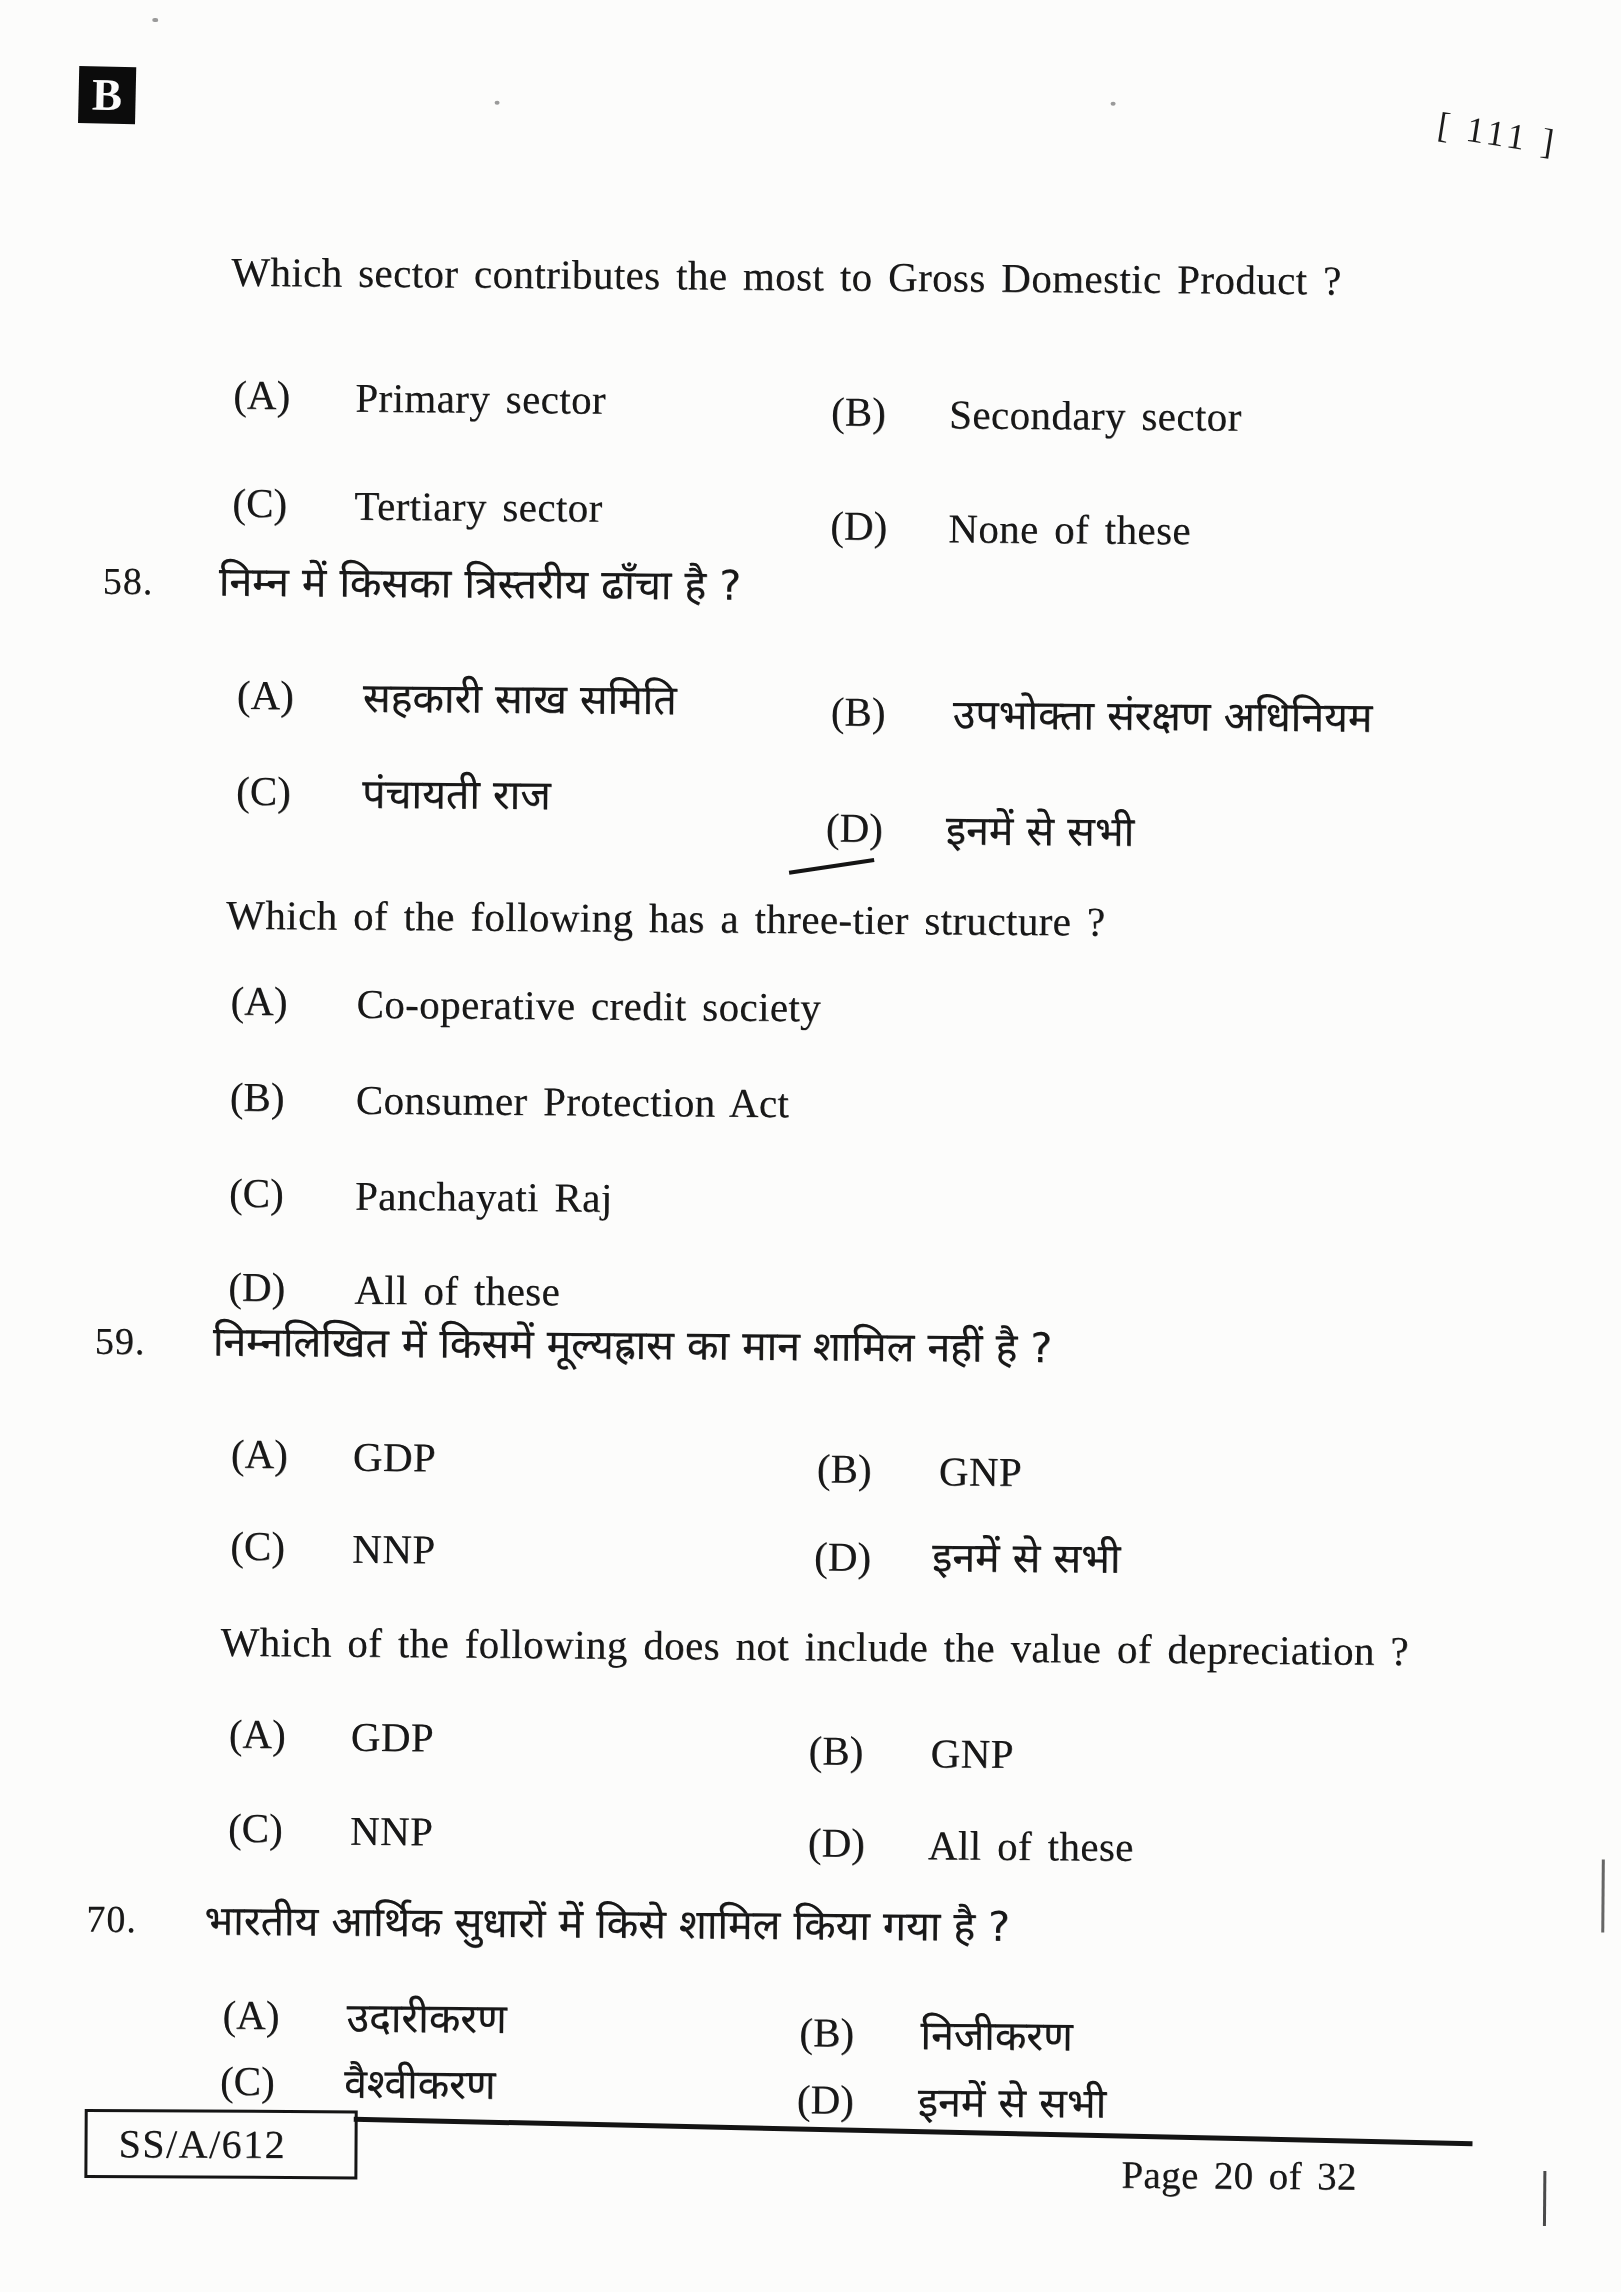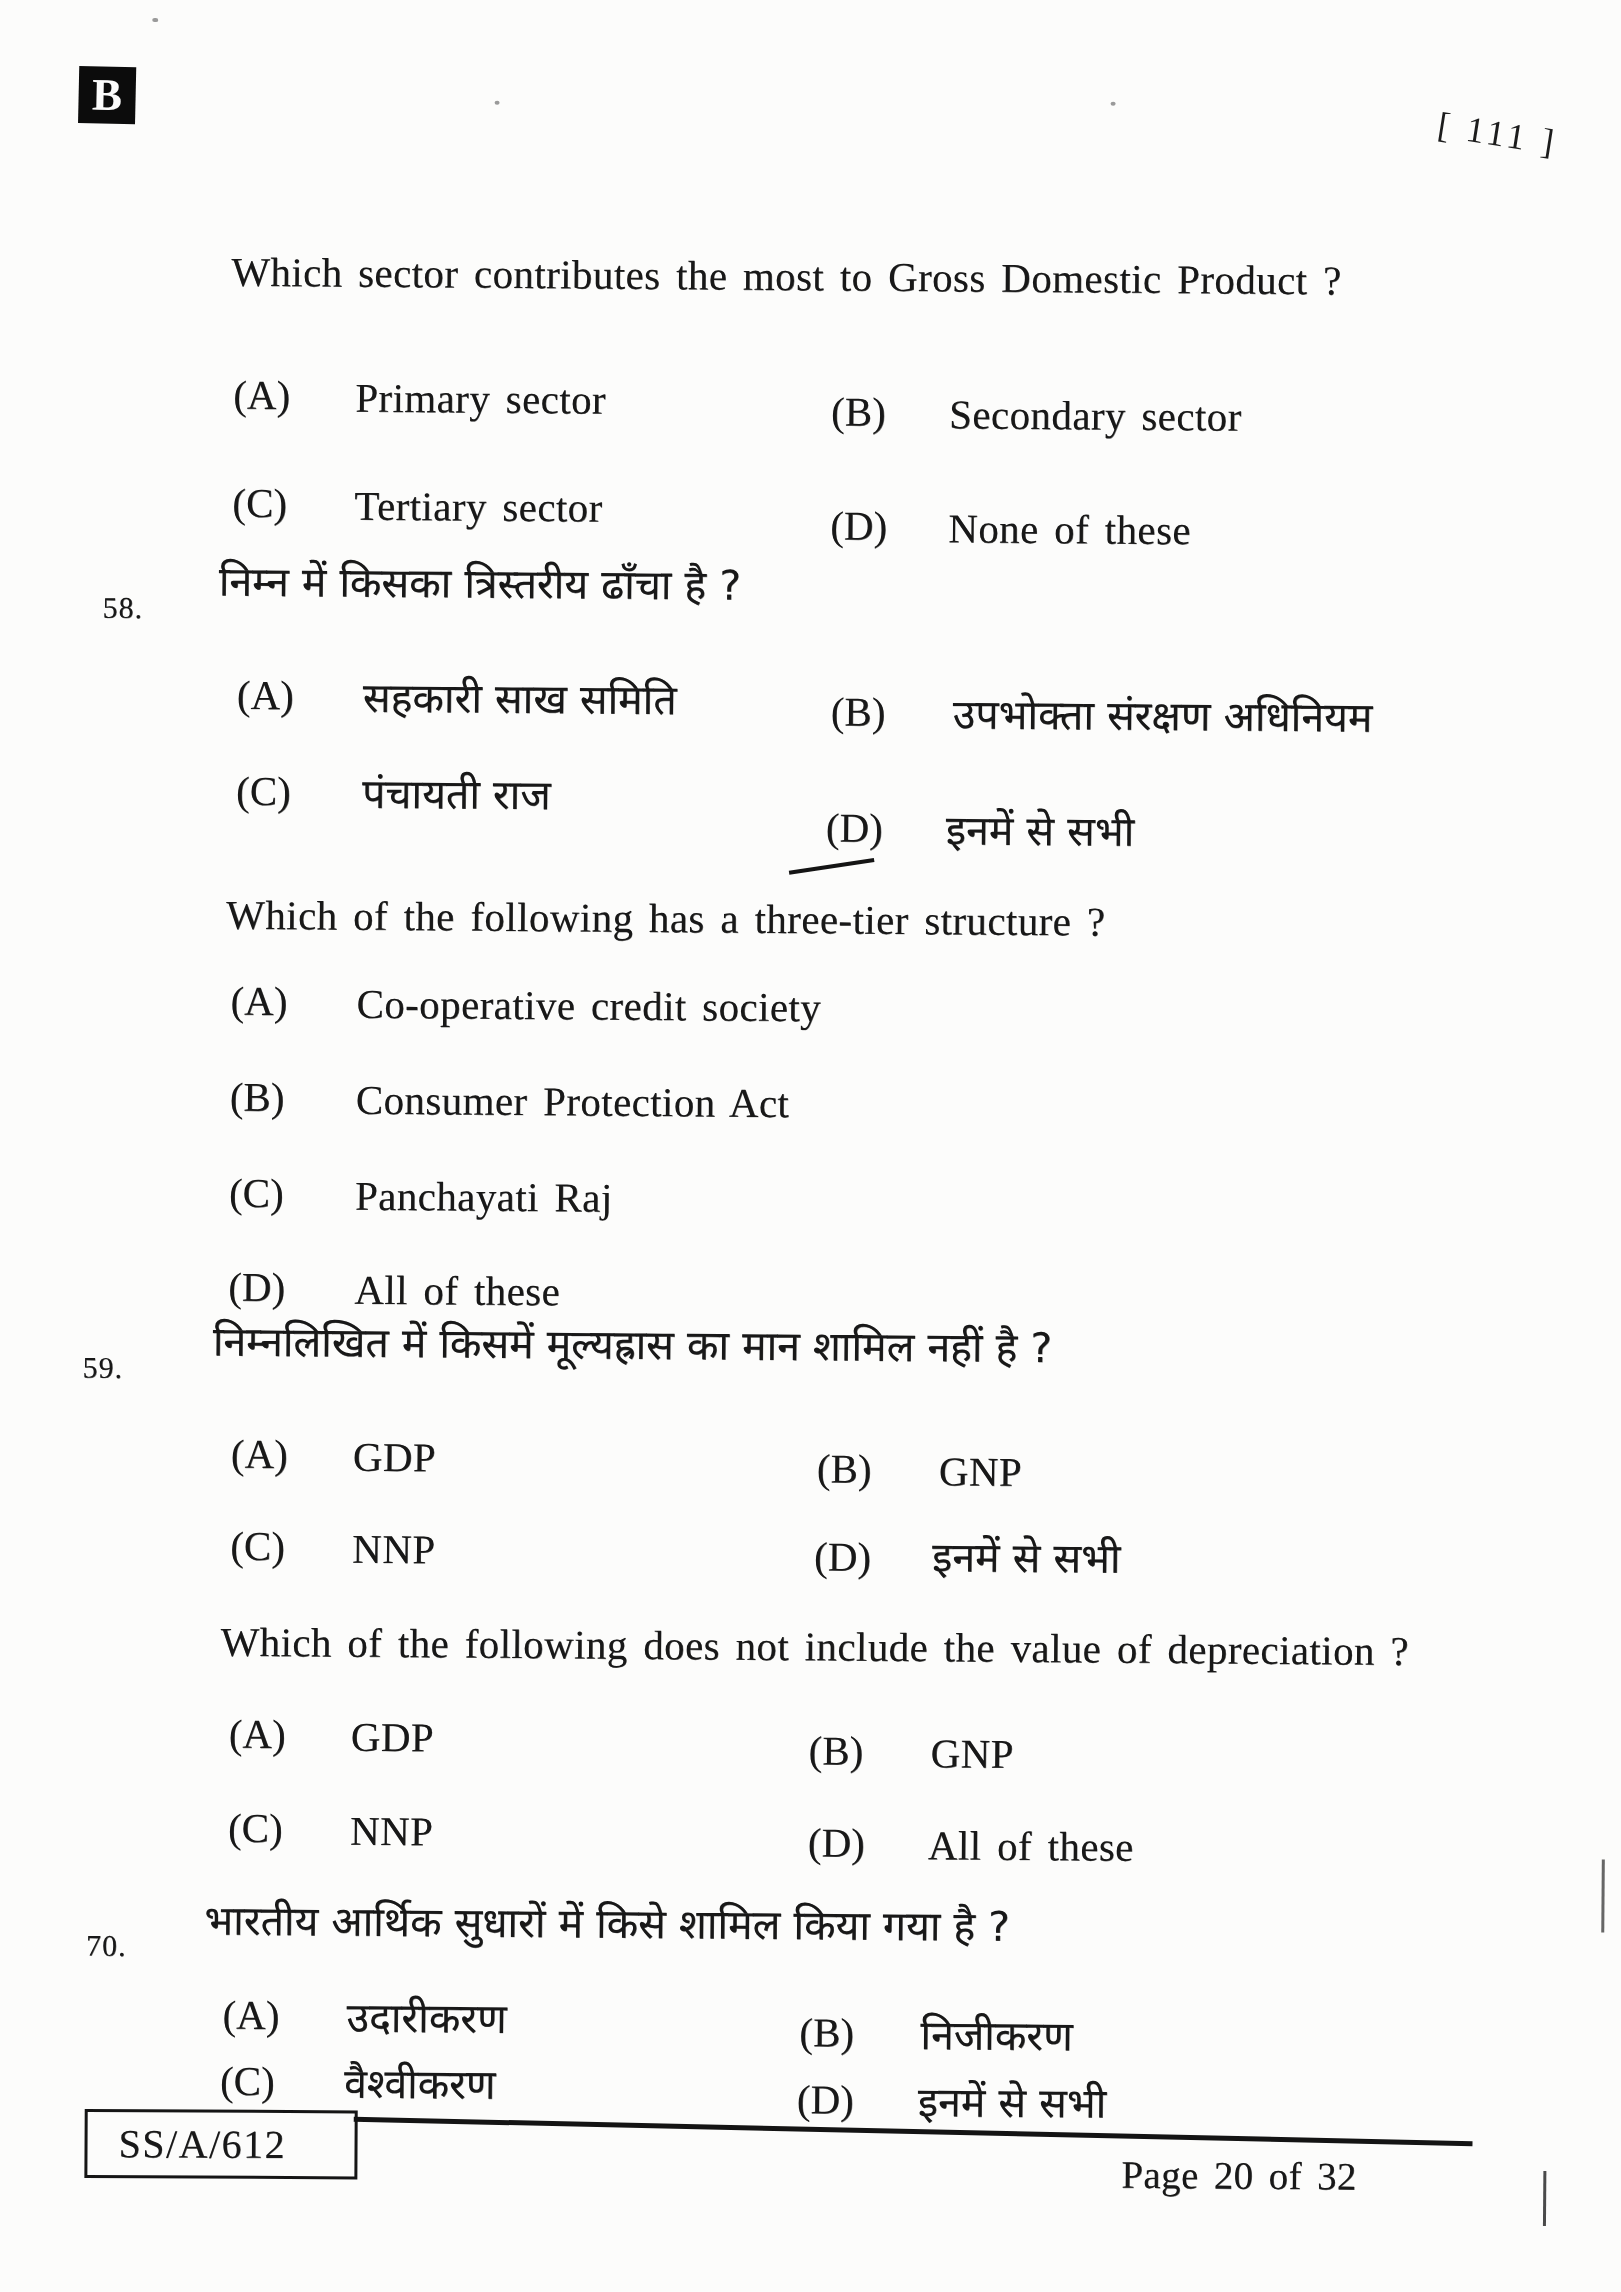--- a/index.html
+++ b/index.html
@@ -16,21 +16,21 @@
   }
   .t{
     position:absolute;
     white-space:nowrap;
     color:#181818;
     text-shadow:0.4px 0.4px 0.5px rgba(25,25,25,0.55);
   }
   .en{font-family:"Liberation Serif","DejaVu Serif",serif;font-size:41px;word-spacing:4.9px;letter-spacing:0.4px;}
   .hi{font-family:"DejaVu Sans","Liberation Sans",sans-serif;font-size:41px;letter-spacing:0px;}
   .lab{font-family:"Liberation Serif","DejaVu Serif",serif;font-size:41px;}
-  .num{font-family:"Liberation Serif","DejaVu Serif",serif;font-size:30px;letter-spacing:1px;margin-top:32px;}
+  .num{font-family:"Liberation Serif","DejaVu Serif",serif;font-size:38px;letter-spacing:1px;}
   .badge{
     position:absolute;left:74px;top:71px;width:57px;height:57px;
     background:#0c0c0c;display:flex;align-items:center;justify-content:center;
     transform:rotate(0.8deg);
   }
   .badge span{
     color:#fbfbfb;font-family:"Liberation Serif","DejaVu Serif",serif;
     font-weight:bold;font-size:45px;line-height:1;
   }
   .marker{
@@ -101,21 +101,21 @@
 
   <span class="t lab" style="left:233px;top:980px">(A)</span>
   <span class="t en" style="left:359px;top:982px">Co-operative credit society</span>
   <span class="t lab" style="left:233px;top:1076px">(B)</span>
   <span class="t en" style="left:359px;top:1078px">Consumer Protection Act</span>
   <span class="t lab" style="left:233px;top:1172px">(C)</span>
   <span class="t en" style="left:359px;top:1174px">Panchayati Raj</span>
   <span class="t lab" style="left:233px;top:1266px">(D)</span>
   <span class="t en" style="left:359px;top:1268px">All of these</span>
 
-  <span class="t num" style="left:88px;top:1323px">59.</span>
+  <span class="t num" style="left:100px;top:1323px">59.</span>
   <span class="t hi" style="left:218px;top:1315px">निम्नलिखित में किसमें मूल्यह्रास का मान शामिल नहीं है ?</span>
 
   <span class="t lab" style="left:237px;top:1433px">(A)</span>
   <span class="t en" style="left:359px;top:1435px">GDP</span>
   <span class="t lab" style="left:823px;top:1443px">(B)</span>
   <span class="t en" style="left:945px;top:1445px">GNP</span>
 
   <span class="t lab" style="left:237px;top:1525px">(C)</span>
   <span class="t en" style="left:359px;top:1527px">NNP</span>
   <span class="t lab" style="left:821px;top:1531px">(D)</span>

